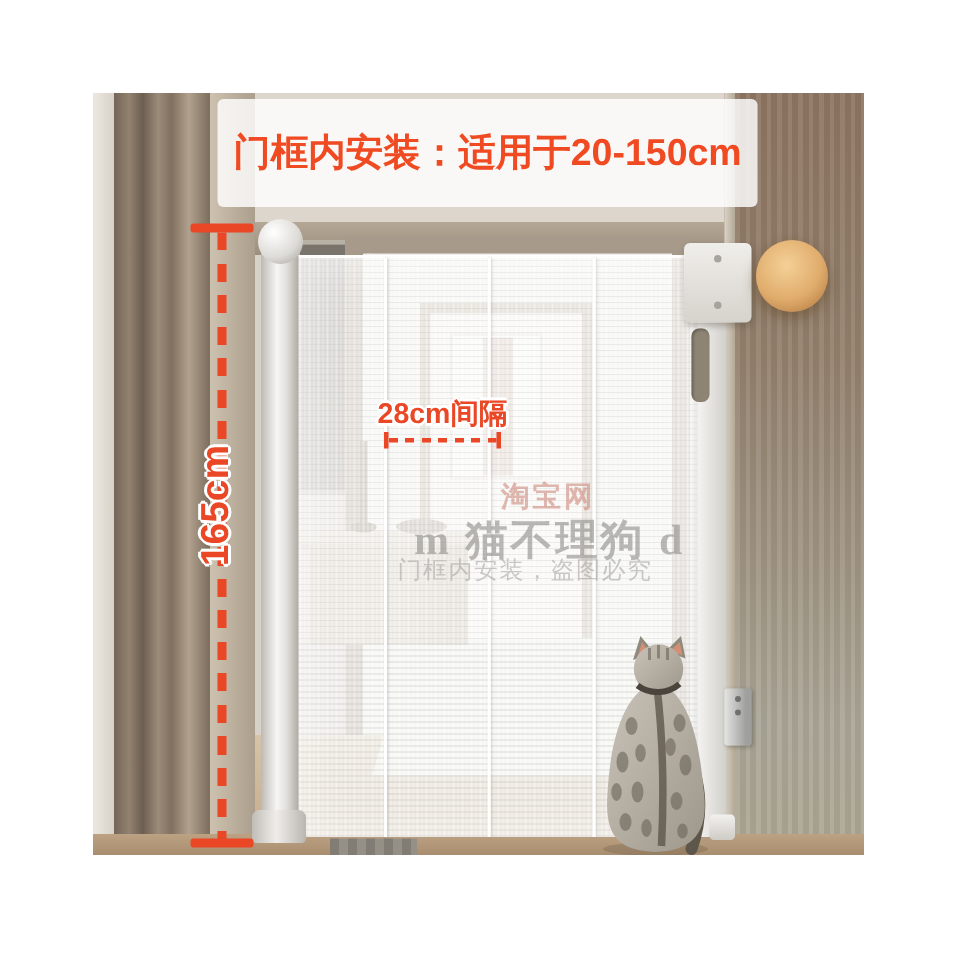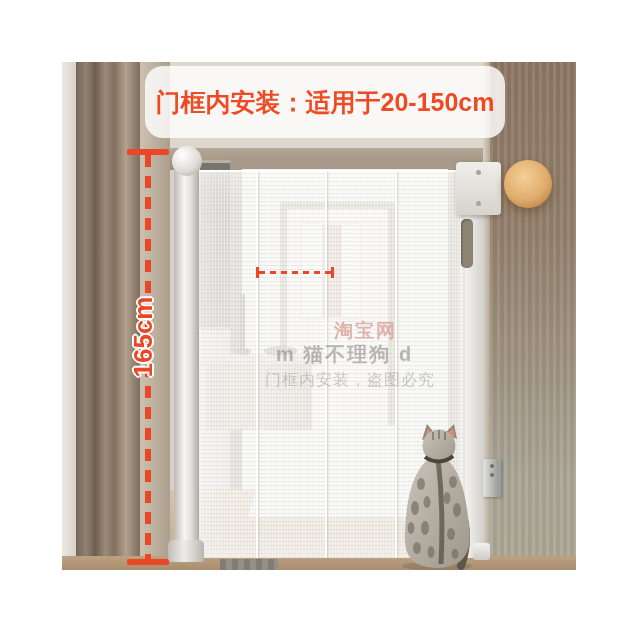--- a/index.html
+++ b/index.html
@@ -77,42 +77,42 @@
   .lamp-glow{left:436px;top:94px;width:58px;height:58px;border-radius:50%;
     background:radial-gradient(circle,rgba(122,88,45,.55),rgba(122,88,45,0) 72%);}
   .lamp{left:442px;top:98px;width:48px;height:48px;border-radius:50%;
     background:radial-gradient(circle at 42% 35%,#f4d097,#e0ac6c 55%,#bb8549 85%,#976835);
     box-shadow:0 5px 10px rgba(95,70,40,.45);}
 
   
   .cat{left:335px;top:362px;width:81px;height:146px;}
 
   
-  .banner{left:145px;top:66px;width:360px;height:72px;border-radius:18px;
+  .banner{left:145px;top:66px;width:360px;height:72px;border-radius:4px;
     background:rgba(255,255,255,.82);display:flex;flex-direction:column;justify-content:center;align-items:center;}
   .banner div{font-size:25px;font-weight:bold;line-height:33px;color:#f04a22;white-space:nowrap;letter-spacing:0;}
 
   .cap{height:6px;width:42px;background:#ea4726;border-radius:2px;}
   .vdash{left:145px;top:155px;width:6px;height:405px;
     background:repeating-linear-gradient(180deg,#ea4726 0 12px,rgba(0,0,0,0) 12px 21px);}
   .outline-red{color:#ea4726;font-weight:bold;
     text-shadow:-2px 0 #fff,2px 0 #fff,0 -2px #fff,0 2px #fff,-1px -1px #fff,1px 1px #fff,-1px 1px #fff,1px -1px #fff;}
   .hlabel{left:84px;top:322px;width:118px;height:30px;transform:rotate(-90deg);
     font-size:26px;text-align:center;line-height:30px;}
 
   .spacing-note{left:238px;top:266px;width:114px;text-align:center;}
   .spacing-title{font-size:19px;line-height:21px;white-space:nowrap;}
   .ruler{position:relative;width:78px;height:11px;margin:1px auto 0;}
   .ruler-line{position:absolute;left:3px;top:4px;width:72px;height:3px;
     background:repeating-linear-gradient(90deg,#ea4726 0 6px,rgba(0,0,0,0) 6px 11px);}
   .tick{position:absolute;top:0;width:3px;height:11px;background:#ea4726;}
   .spacing-sub{font-size:13px;line-height:15px;white-space:nowrap;}
 
   .wm1{left:300px;top:318px;font-size:19px;color:rgba(205,140,128,.62);font-weight:bold;letter-spacing:2px;margin-left:34px;}
-  .wm2{left:276px;top:341px;font-size:20px;color:rgba(140,138,134,.6);font-weight:bold;letter-spacing:2px;}
+  .wm2{left:276px;top:341px;font-size:28px;color:rgba(140,138,134,.6);font-weight:bold;letter-spacing:2px;font-family:Liberation Serif, serif;}
   .wm3{left:265px;top:370px;font-size:16px;color:rgba(162,159,156,.55);letter-spacing:1px;}
 </style>
 </head>
 <body>
 
 <div id="stage">
   <div id="photo" class="abs">
 
     <div class="abs left-wall"></div>
     <div class="abs left-wood"></div>
@@ -209,20 +209,21 @@
   <div class="abs banner">
     <div>门框内安装：适用于20-150cm</div>
   </div>
 
   <div class="abs cap" style="left:127px;top:149px"></div>
   <div class="abs vdash"></div>
   <div class="abs cap" style="left:127px;top:559px"></div>
   <div class="abs hlabel outline-red">165cm</div>
 
   <div class="abs spacing-note">
+    <div class="spacing-title outline-red">28cm间隔</div>
     <div class="ruler">
       <div class="tick" style="left:0"></div>
       <div class="ruler-line"></div>
       <div class="tick" style="right:0"></div>
     </div>
   </div>
 
   <div class="abs wm1">淘宝网</div>
   <div class="abs wm2">m 猫不理狗 d</div>
   <div class="abs wm3">门框内安装，盗图必究</div>

